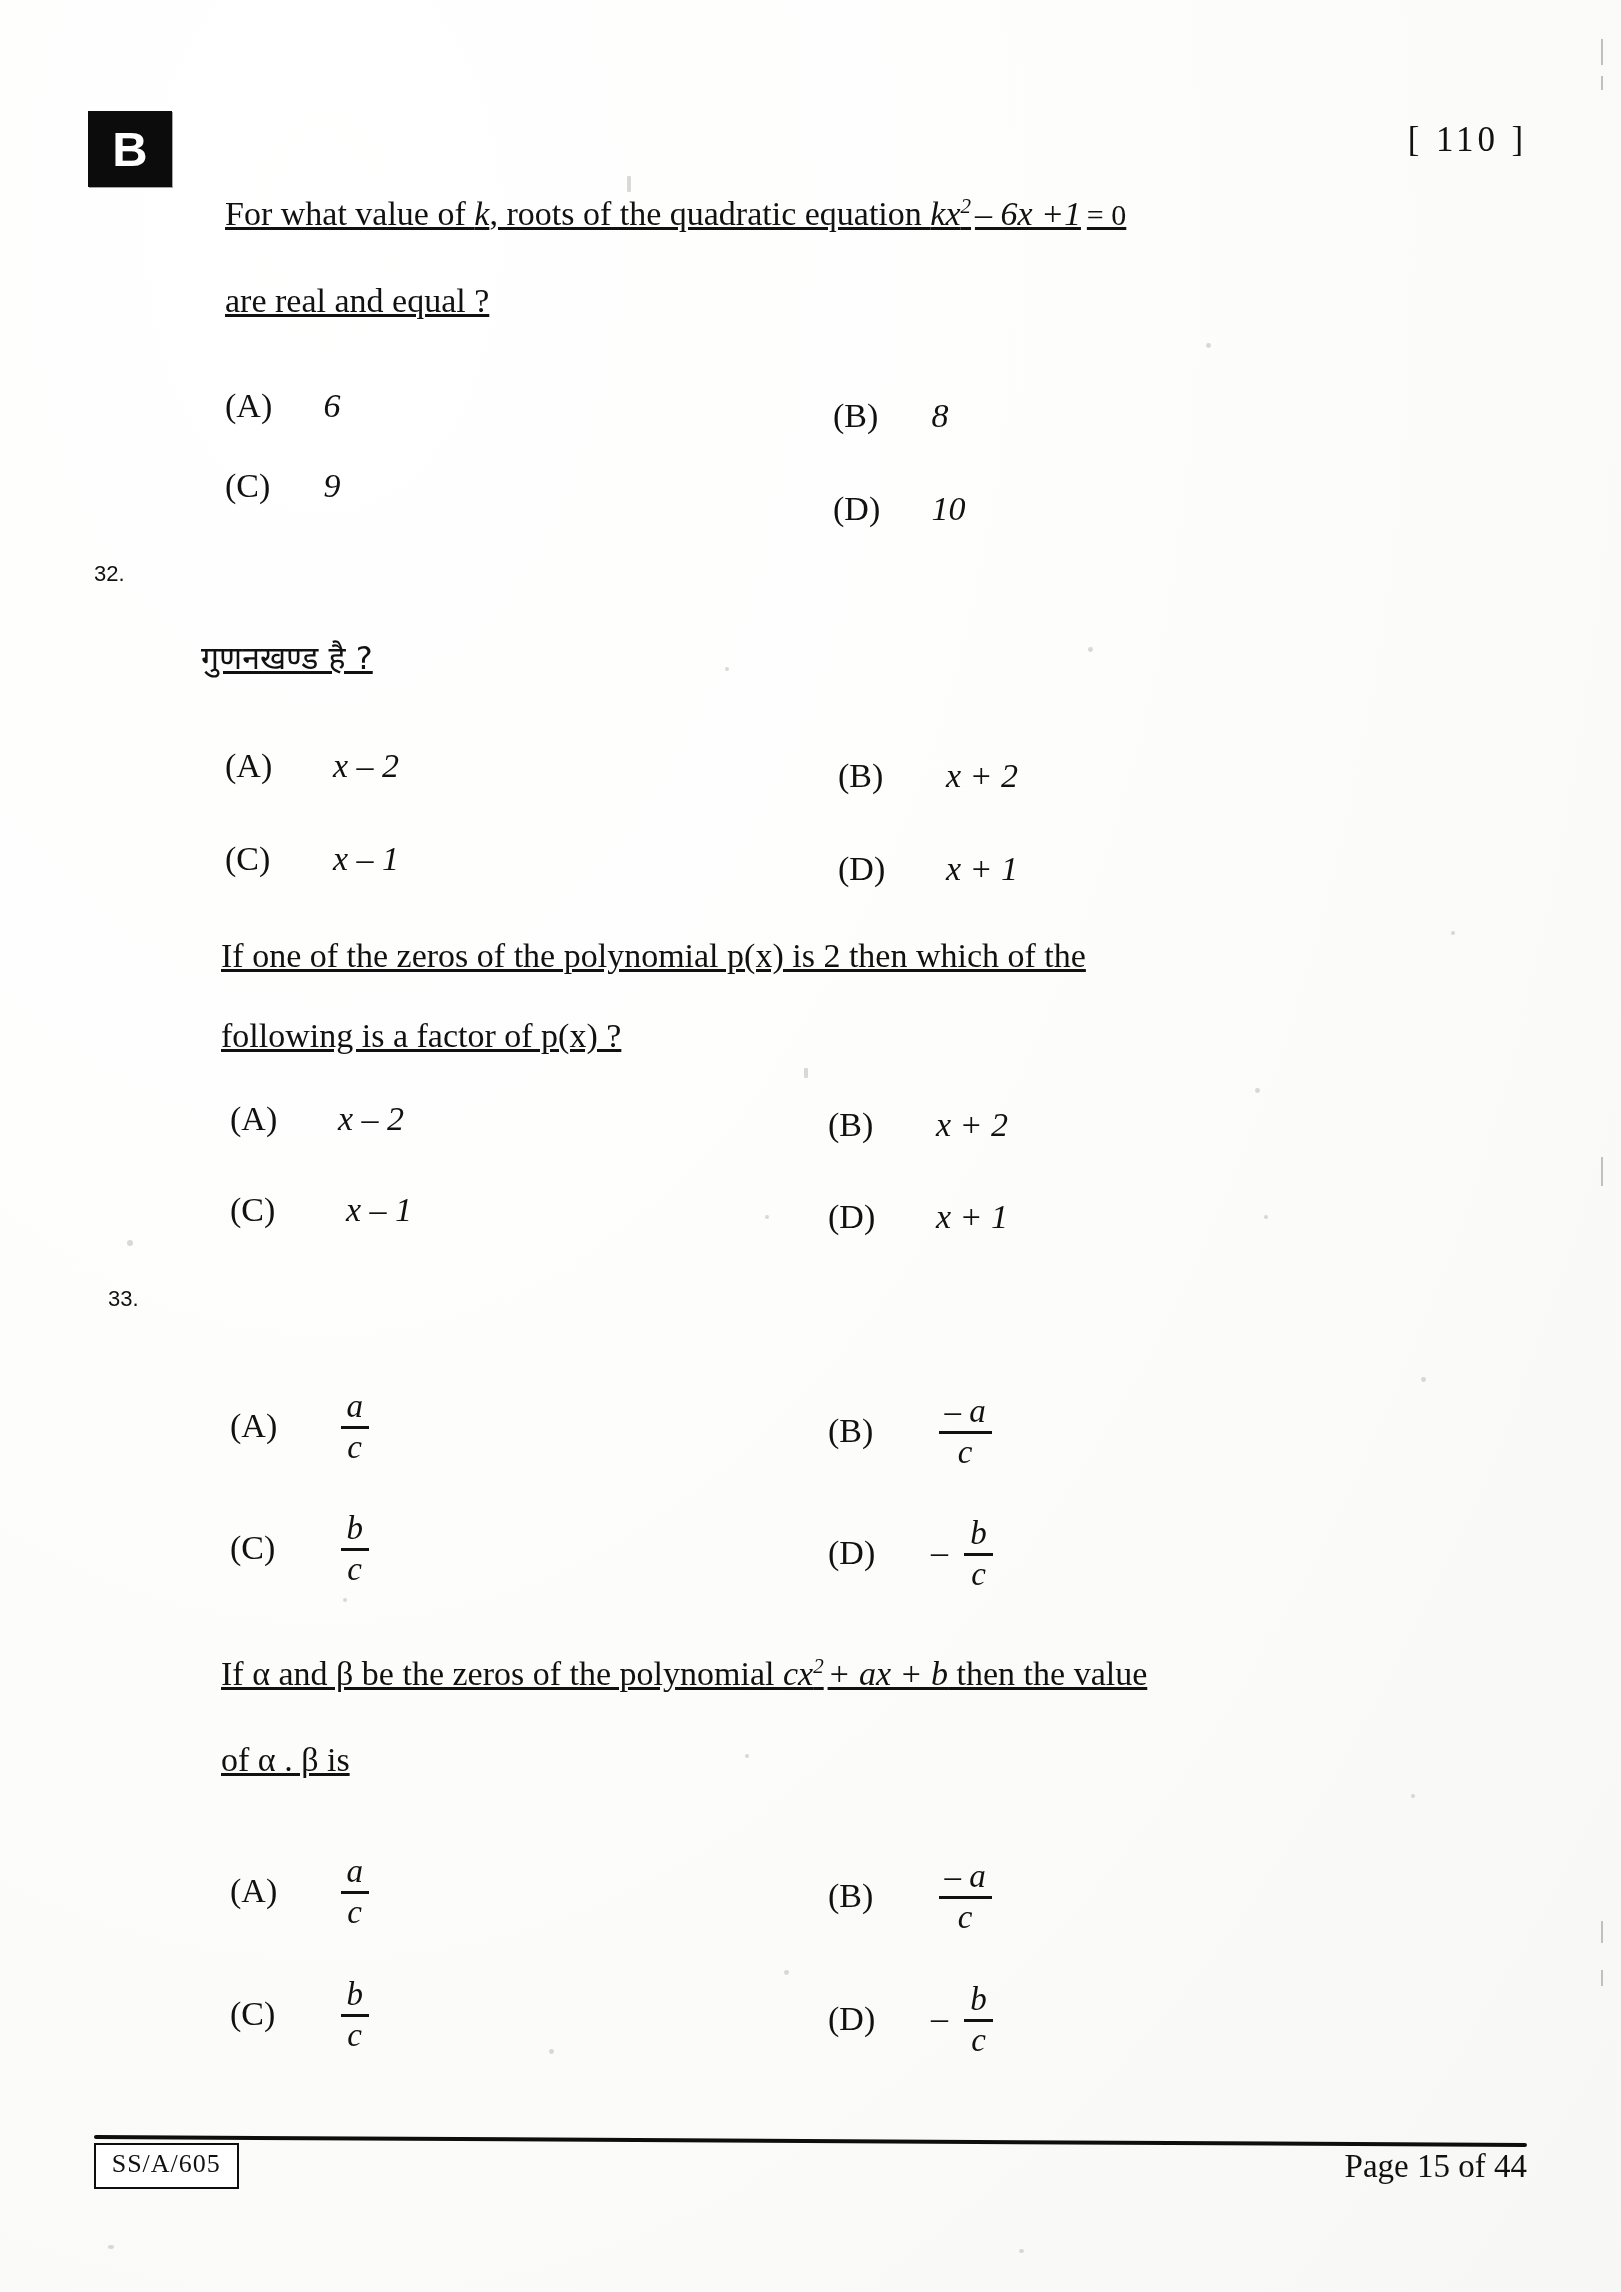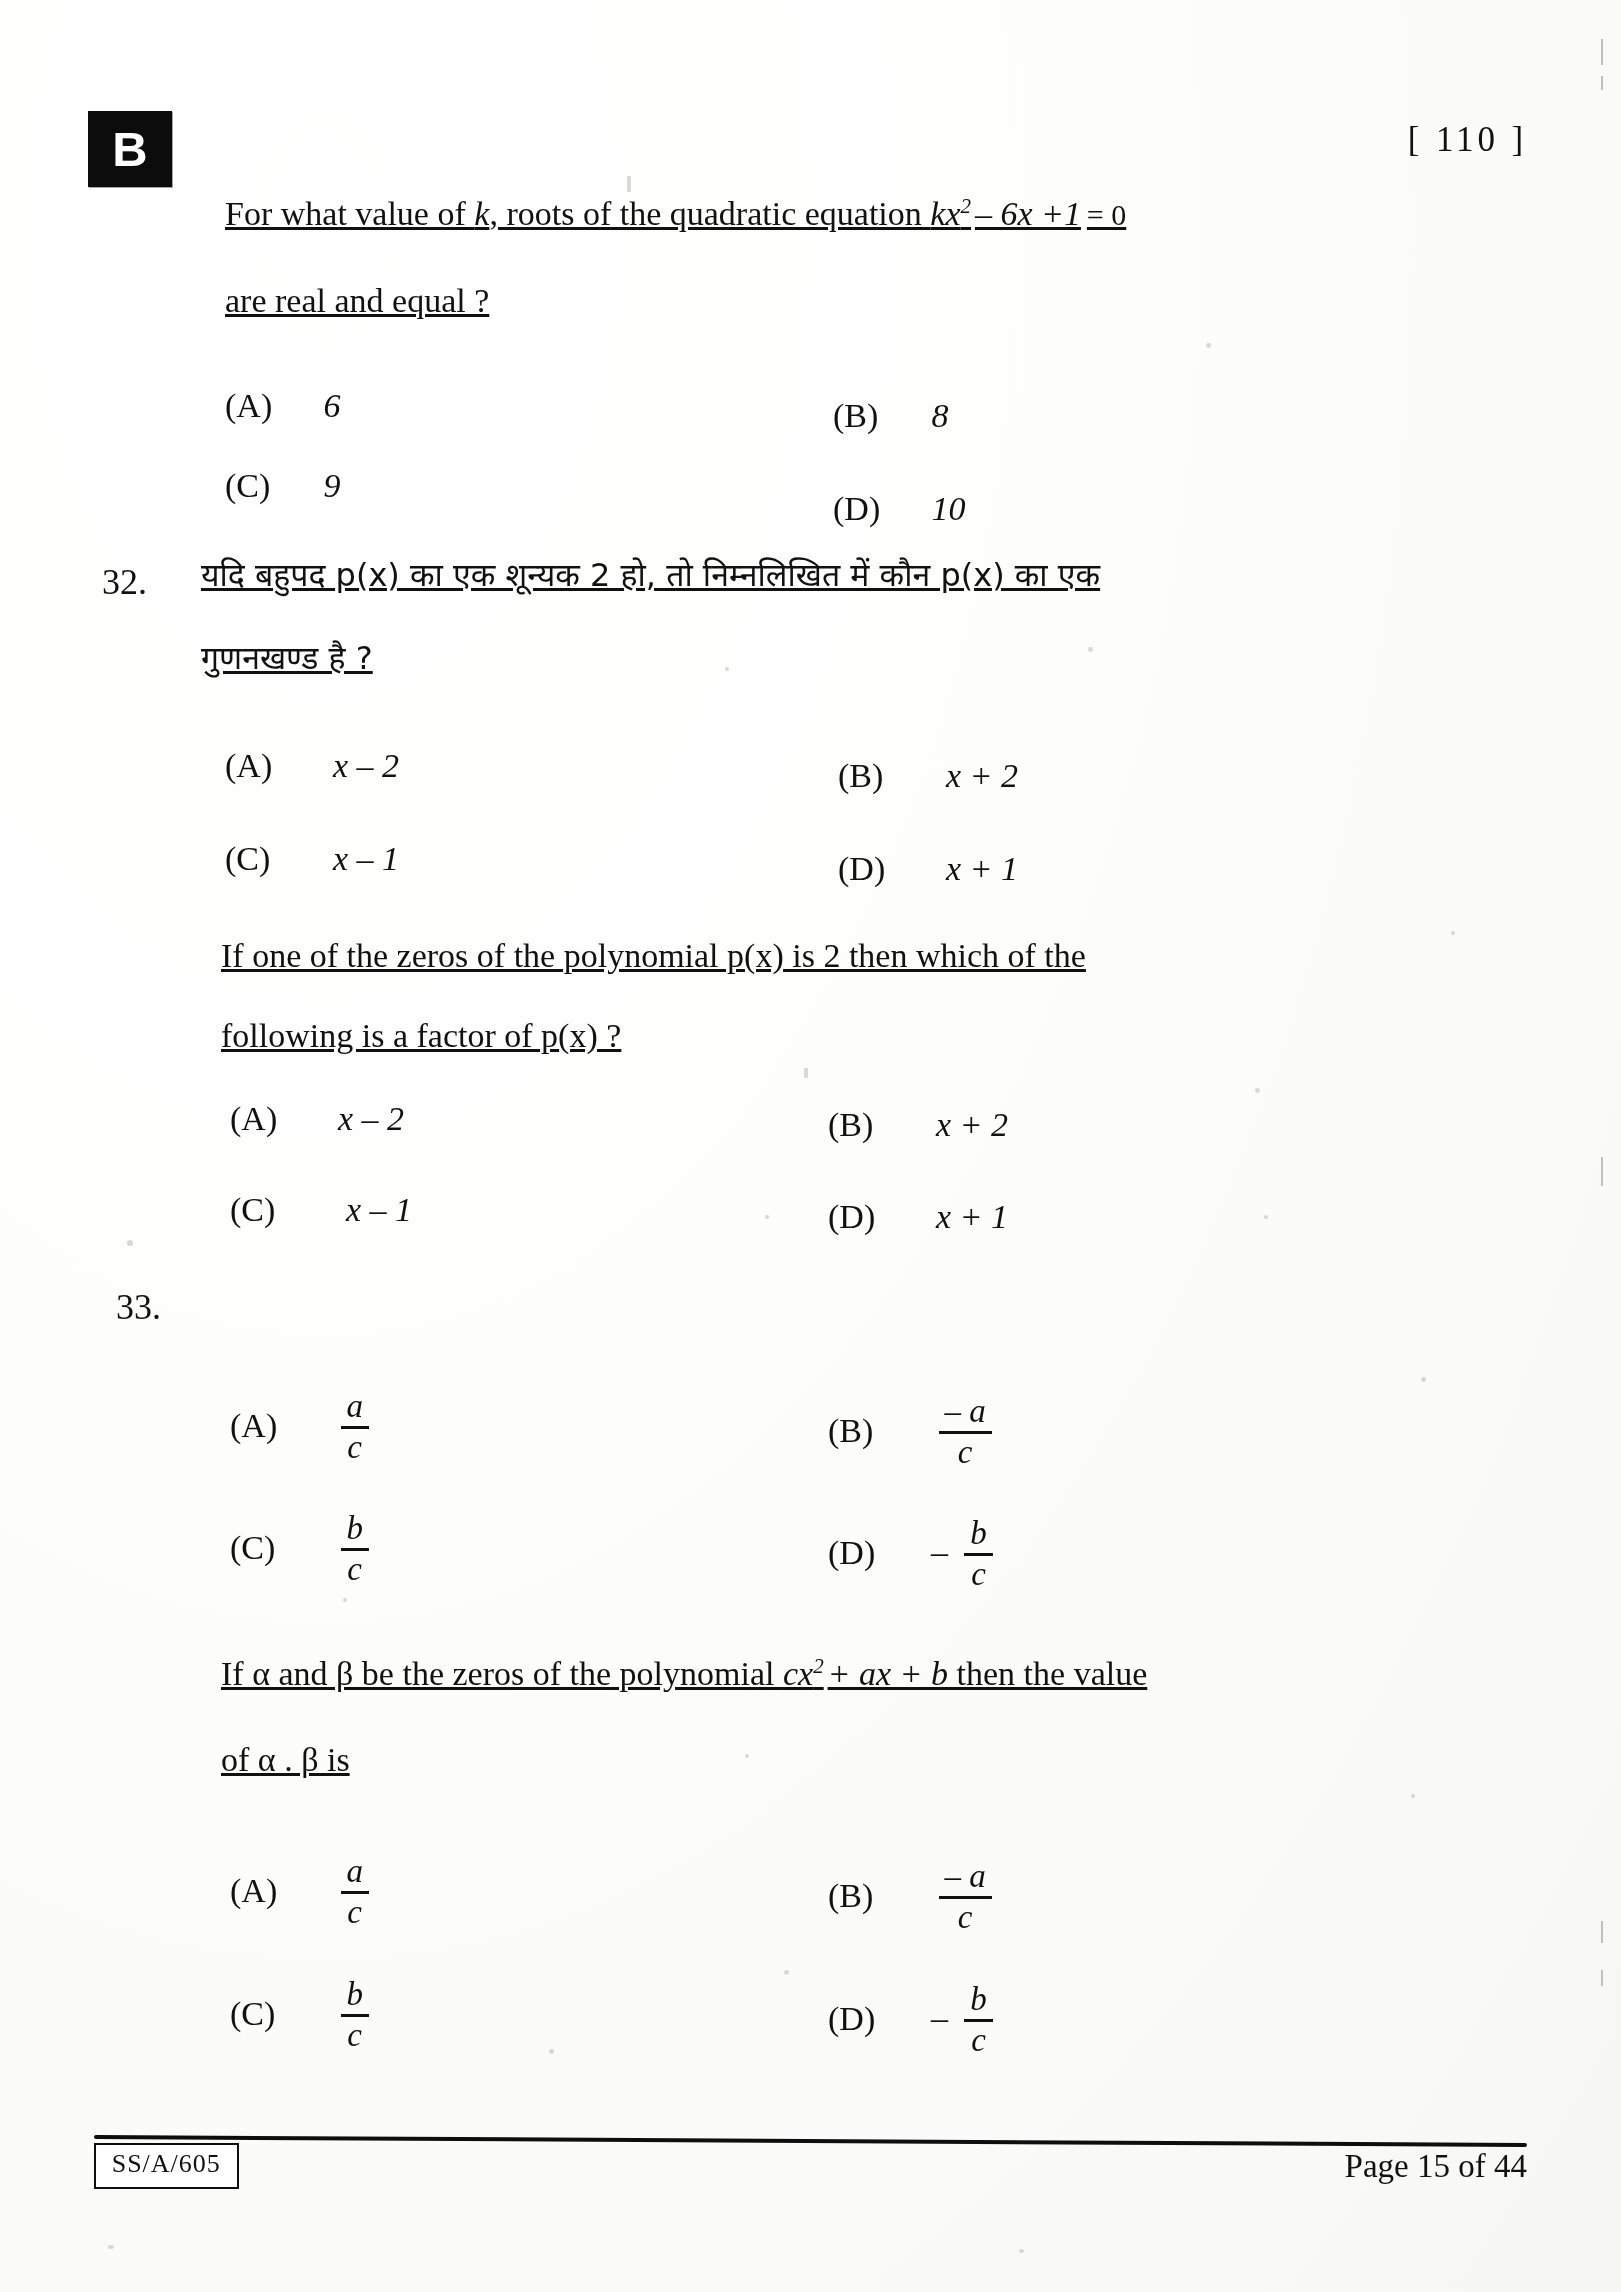--- a/index.html
+++ b/index.html
@@ -39,23 +39,22 @@
   .qline{
     position:absolute;
     font-size:34px;
     line-height:1.0;
     white-space:nowrap;
     text-decoration:underline;
   }
   .body-en{font-family:"Liberation Serif","DejaVu Serif",serif;}
   .body-hi{font-family:"DejaVu Sans","Liberation Sans",sans-serif;font-size:32px;}
   .qnum{
-    position:absolute;font-size:36px;
-    font-family:Liberation Serif, serif;
-    margin-left:8px;
+    position:absolute;font-size:22px;
+    font-family:Liberation Sans, sans-serif;
   }
   .mathv{font-style:italic;font-family:"Liberation Serif","DejaVu Serif",serif;}
   sup.sq{font-size:.62em;vertical-align:super;font-style:italic;}
 
   
   .opt{position:absolute;font-size:34px;white-space:nowrap;}
   .opt .lab{display:inline-block;min-width:73px;}
   .opt .val{font-style:italic;font-family:"Liberation Serif","DejaVu Serif",serif;}
 
   
@@ -110,21 +109,20 @@
     <span class="lab">(B)</span><span class="val" style="margin-left:25.5px;">8</span>
   </div>
   <div class="opt body-en" style="left:225px;top:467px;">
     <span class="lab">(C)</span><span class="val" style="margin-left:25.5px;">9</span>
   </div>
   <div class="opt body-en" style="left:833px;top:490px;">
     <span class="lab">(D)</span><span class="val" style="margin-left:25.5px;font-family:Liberation Serif, serif;">10</span>
   </div>
 
   <div class="qnum" style="left:94px;top:561px;">32.</div>
-  <div class="qline body-hi" style="left:201px;top:559px;">यदि बहुपद  p(x)  का एक शून्यक 2 हो, तो निम्नलिखित में कौन  p(x)  का एक</div>
   <div class="qline body-hi" style="left:201px;top:642px;">गुणनखण्ड है ?</div>
 
   <div class="opt body-en" style="left:225px;top:747px;">
     <span class="lab">(A)</span><span class="val" style="margin-left:35px;">x – 2</span>
   </div>
   <div class="opt body-en" style="left:838px;top:757px;">
     <span class="lab">(B)</span><span class="val" style="margin-left:35px;">x + 2</span>
   </div>
   <div class="opt body-en" style="left:225px;top:840px;">
     <span class="lab">(C)</span><span class="val" style="margin-left:35px;">x – 1</span>

